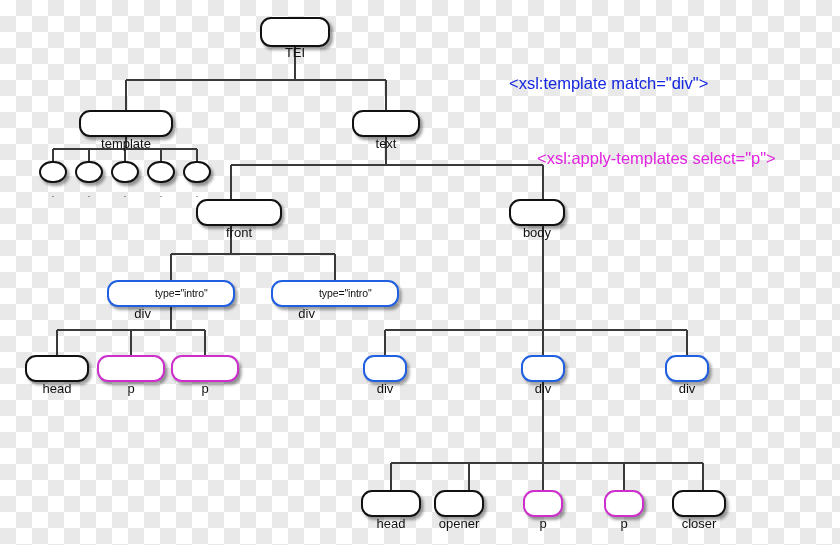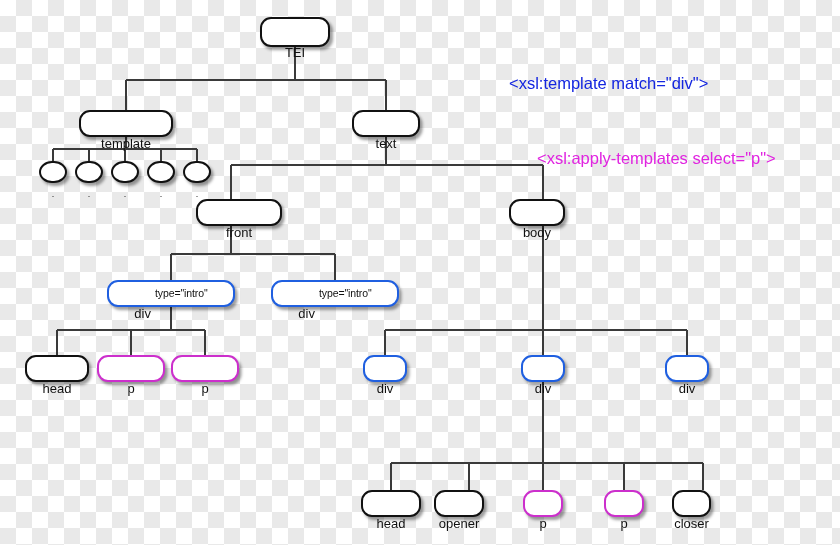--- a/index.html
+++ b/index.html
@@ -229,17 +229,17 @@
   </div>
 
   <div class="node purple" style="left:523px; top:490px; width:40px; height:27px;">
     <span class="lbl">p</span>
   </div>
 
   <div class="node purple" style="left:604px; top:490px; width:40px; height:27px;">
     <span class="lbl">p</span>
   </div>
 
-  <div class="node" style="left:672px; top:490px; width:39px; height:27px;">
+  <div class="node" style="left:672px; top:490px; width:54px; height:27px;">
     <span class="lbl">closer</span>
   </div>
 
 </div>
 
 </body></html>

